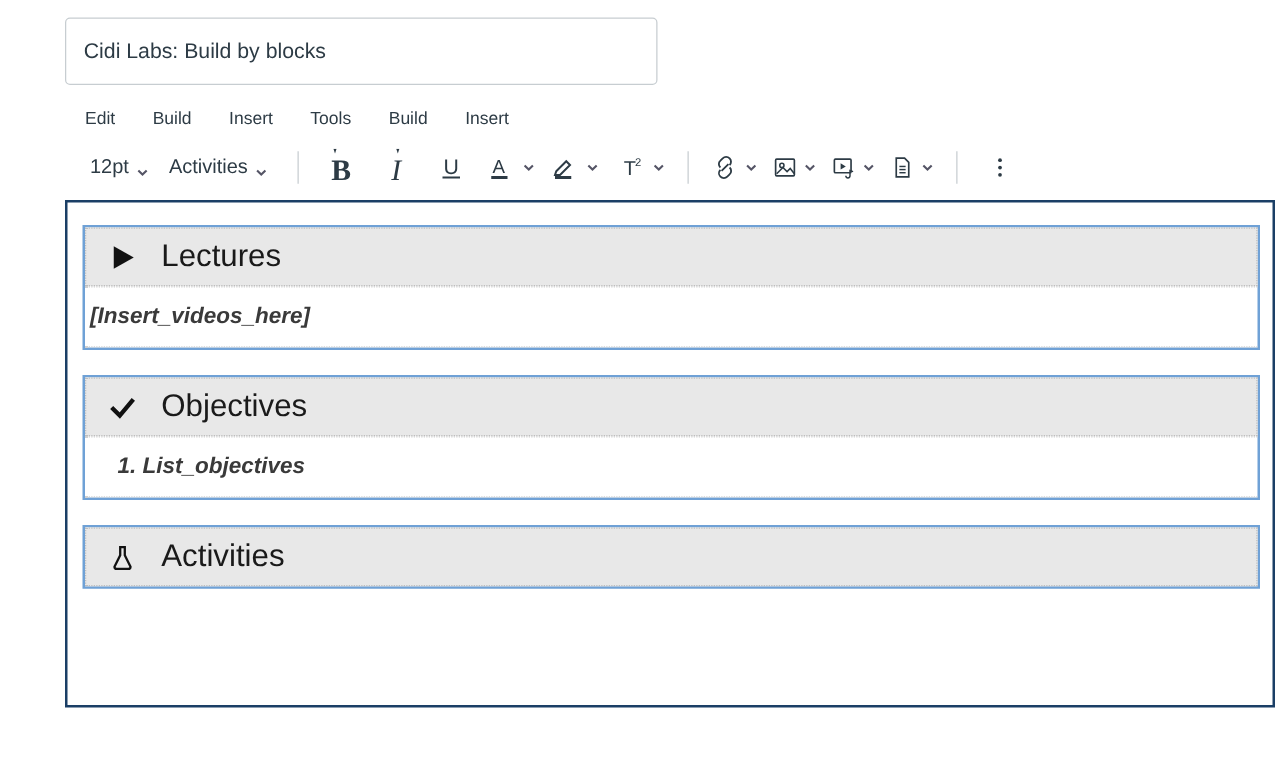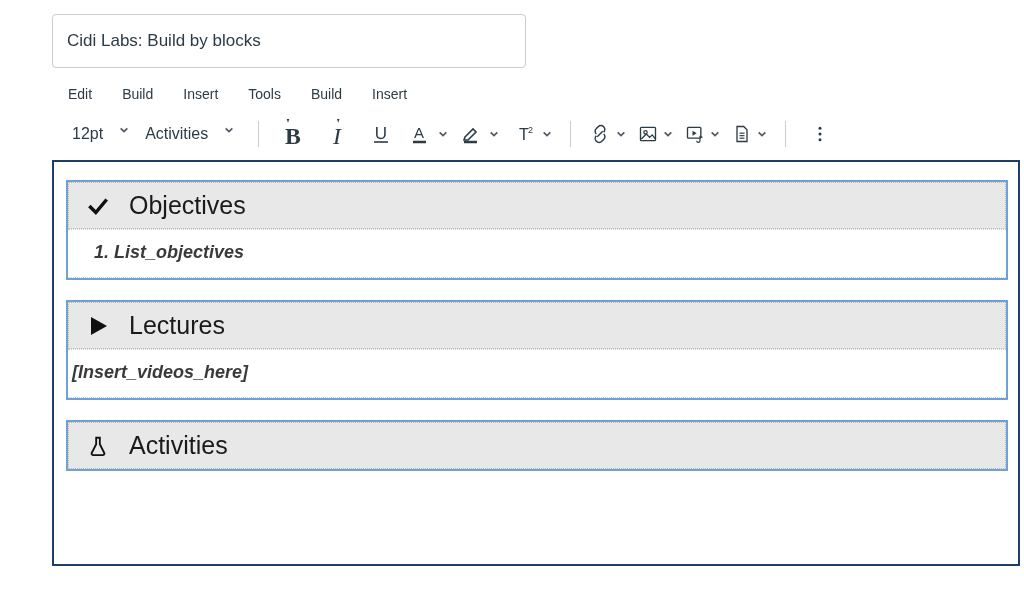--- a/index.html
+++ b/index.html
@@ -1,21 +1,21 @@
 <!DOCTYPE html>
 <html><head>
 <meta charset="utf-8">
 <style>
 html,body{margin:0;padding:0;font-family:-apple-system,BlinkMacSystemFont,"Segoe UI",Helvetica,Arial,sans-serif;color:#2d3b45;background:#fff}
 .page{padding:14px 14px 0 52px;box-sizing:border-box;width:1024px;height:608px;position:relative}
 .title-input{width:474px;height:54px;border:1px solid #c7cdd1;border-radius:4px;padding:0 14px;font-size:17px;color:#2d3b45;box-sizing:border-box}
 .menubar{display:flex;gap:30px;padding:18px 14px 10px 16px;font-size:14px}
 .menubar span{cursor:pointer}
 .toolbar{display:flex;align-items:center;gap:4px;padding:6px 8px 10px 14px;font-size:16px}
-.tb-text{display:flex;align-items:flex-start;gap:16px;padding:0 6px;cursor:pointer}
+.tb-text{display:flex;align-items:flex-end;gap:6px;padding:0 6px;cursor:pointer}
 .tb-chev{width:10px;height:10px}
 .tb-iconbtn{display:flex;align-items:center;justify-content:center;gap:5px;min-width:32px;height:32px;padding:0 4px;cursor:pointer}
 .tb-iconbtn svg{display:block}
 .sep{width:1px;height:26px;background:#c7cdd1;margin:0 10px}
 .canvas{border:2px solid #1b3f66;height:402px;position:relative;margin-left:0;margin-right:-10px}
 .canvas-inner{position:absolute;inset:0;overflow-y:scroll;padding:18px 10px 8px 12px}
 .canvas-inner::-webkit-scrollbar{width:12px}
 .canvas-inner::-webkit-scrollbar-thumb{background:#b3b3b3;border-radius:6px}
 .block{border:2px solid #6fa1d6;margin-bottom:20px;background:#fff;position:relative}
 .block-header{display:flex;align-items:center;gap:18px;padding:8px 14px 8px 16px;background:#e8e8e8;border:1px dotted #bdbdbd;font-size:25px;font-weight:500;color:#1a1a1a}
@@ -169,44 +169,44 @@
     </div>
 
   </div>
 
   <div class="canvas">
     <div class="canvas-inner">
 
       <div class="block">
         <div class="block-header">
           <span class="icn">
+            <svg width="24" height="24" viewBox="0 0 24 24">
+                <polygon points="5,3 21,12 5,21" fill="#111"></polygon>
+              </svg>
+          </span>
+          <span>Lectures</span>
+        </div>
+        <div class="block-body" style="padding-left:4px">
+          <span class="ph">[Insert_videos_here]</span>
+        </div>
+      </div>
+
+      <div class="block">
+        <div class="block-header">
+          <span class="icn">
             <svg width="26" height="26" viewBox="0 0 24 24">
                 <path d="M4 12 L10 18 L20 6" fill="none" stroke="#111" stroke-width="3.2"></path>
               </svg>
           </span>
           <span>Objectives</span>
         </div>
         <div class="block-body ol">
           <ol>
             <li>List_objectives</li>
           </ol>
-        </div>
-      </div>
-
-      <div class="block">
-        <div class="block-header">
-          <span class="icn">
-            <svg width="24" height="24" viewBox="0 0 24 24">
-                <polygon points="5,3 21,12 5,21" fill="#111"></polygon>
-              </svg>
-          </span>
-          <span>Lectures</span>
-        </div>
-        <div class="block-body" style="padding-left:4px">
-          <span class="ph">[Insert_videos_here]</span>
         </div>
       </div>
 
       <div class="block" style="margin-bottom:16px">
         <div class="block-header">
           <span class="icn">
             <svg width="22" height="24" viewBox="0 0 24 24">
                 <path d="M9 3 L15 3 M10 3 L10 10 L5 20 A2 2 0 0 0 7 22 L17 22 A2 2 0 0 0 19 20 L14 10 L14 3" fill="none" stroke="#111" stroke-width="2"></path>
               </svg>
           </span>

